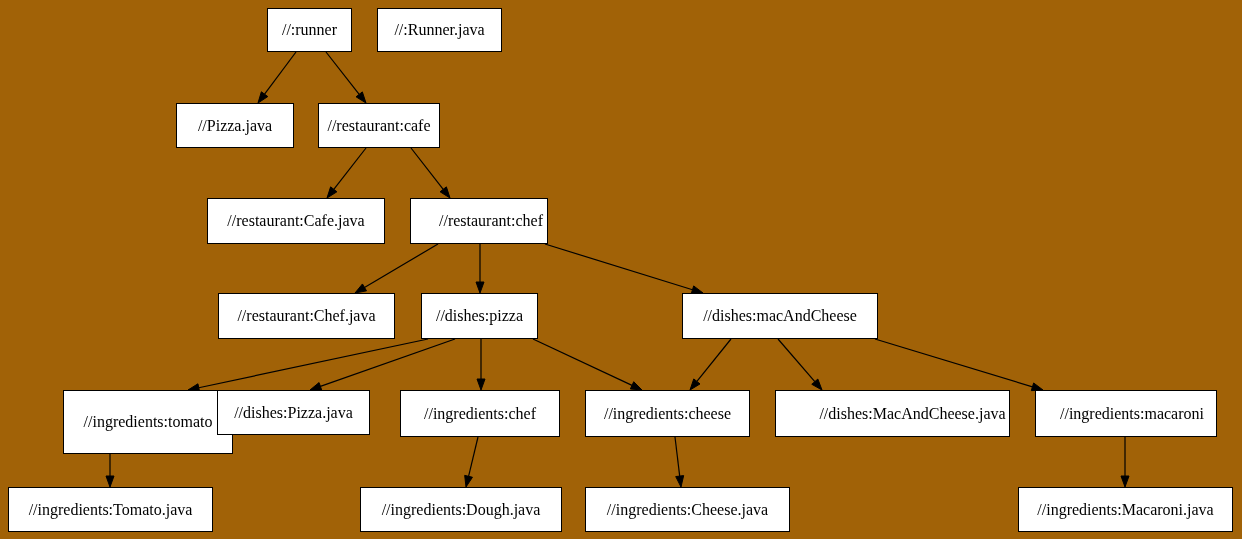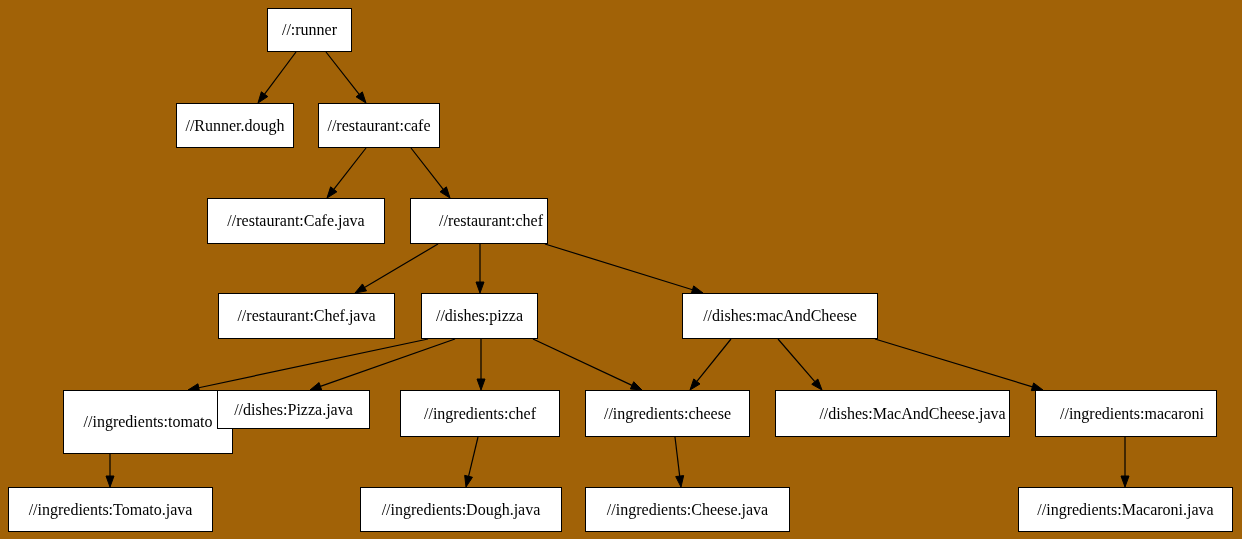--- a/index.html
+++ b/index.html
@@ -83,29 +83,30 @@
       <line x1="110" y1="437" x2="110" y2="476" class="edge-line" style="stroke: rgb(0, 0, 0);"></line>
       <polygon points="110,487 106,476 114,476" class="edge-head" style="fill: rgb(0, 0, 0);"></polygon>
       <line x1="478" y1="437" x2="468.56710247722856" y2="476.3037396782143" class="edge-line" style="stroke: rgb(0, 0, 0);"></line>
       <polygon points="466,487 464.6775532693065,475.370247868313 472.45665168515063,477.2372314881156" class="edge-head" style="fill: rgb(0, 0, 0);"></polygon>
       <line x1="675" y1="437" x2="679.6894025731973" y2="476.07835477664383" class="edge-line" style="stroke: rgb(0, 0, 0);"></line>
       <polygon points="681,487 675.7178952192496,476.5549356591176 683.660909927145,475.6017738941701" class="edge-head" style="fill: rgb(0, 0, 0);"></polygon>
       <line x1="1125" y1="437" x2="1125" y2="476" class="edge-line" style="stroke: rgb(0, 0, 0);"></line>
       <polygon points="1125,487 1121,476 1129,476" class="edge-head" style="fill: rgb(0, 0, 0);"></polygon>
     </svg>
 <div class="node" style="left: 267px; top: 8px; width: 85px; height: 44px; border-color: rgb(0, 0, 0); background: rgb(255, 255, 255);">//:runner</div>
-    <div class="node" style="left: 176px; top: 103px; width: 118px; height: 45px; border-color: rgb(0, 0, 0); background: rgb(255, 255, 255);">//Runner.dough</div>
+    <div class="node" style="left: 377px; top: 8px; width: 125px; height: 44px; border-color: rgb(0, 0, 0); background: rgb(255, 255, 255);">//:Runner.java</div>
+    <div class="node" style="left: 176px; top: 103px; width: 118px; height: 45px; border-color: rgb(0, 0, 0); background: rgb(255, 255, 255);">//Pizza.java</div>
     <div class="node" style="left: 318px; top: 103px; width: 122px; height: 45px; border-color: rgb(0, 0, 0); background: rgb(255, 255, 255);">//restaurant:cafe</div>
     <div class="node" style="left: 207px; top: 198px; width: 178px; height: 46px; border-color: rgb(0, 0, 0); background: rgb(255, 255, 255);">//restaurant:Cafe.java</div>
     <div class="node" style="left: 410px; top: 198px; width: 138px; height: 46px; border-color: rgb(0, 0, 0); background: rgb(255, 255, 255); padding-left: 24px;">//restaurant:chef</div>
     <div class="node" style="left: 218px; top: 293px; width: 177px; height: 46px; border-color: rgb(0, 0, 0); background: rgb(255, 255, 255);">//restaurant:Chef.java</div>
     <div class="node" style="left: 421px; top: 293px; width: 117px; height: 46px; border-color: rgb(0, 0, 0); background: rgb(255, 255, 255);">//dishes:pizza</div>
     <div class="node" style="left: 682px; top: 293px; width: 196px; height: 46px; border-color: rgb(0, 0, 0); background: rgb(255, 255, 255);">//dishes:macAndCheese</div>
     <div class="node" style="left: 25px; top: 390px; width: 170px; height: 64px; border-color: rgb(0, 0, 0); background: rgb(255, 255, 255); margin-left: 38px;">//ingredients:tomato</div>
-    <div class="node" style="left: 217px; top: 390px; width: 153px; height: 39px; border-color: rgb(0, 0, 0); background: rgb(255, 255, 255);">//dishes:Pizza.java</div>
+    <div class="node" style="left: 217px; top: 390px; width: 153px; height: 45px; border-color: rgb(0, 0, 0); background: rgb(255, 255, 255);">//dishes:Pizza.java</div>
     <div class="node" style="left: 400px; top: 390px; width: 160px; height: 47px; border-color: rgb(0, 0, 0); background: rgb(255, 255, 255);">//ingredients:chef</div>
     <div class="node" style="left: 585px; top: 390px; width: 165px; height: 47px; border-color: rgb(0, 0, 0); background: rgb(255, 255, 255);">//ingredients:cheese</div>
     <div class="node" style="left: 775px; top: 390px; width: 235px; height: 47px; border-color: rgb(0, 0, 0); background: rgb(255, 255, 255); padding-left: 40px;">//dishes:MacAndCheese.java</div>
     <div class="node" style="left: 1035px; top: 390px; width: 182px; height: 47px; border-color: rgb(0, 0, 0); background: rgb(255, 255, 255); padding-left: 12px;">//ingredients:macaroni</div>
     <div class="node" style="left: 8px; top: 487px; width: 205px; height: 45px; border-color: rgb(0, 0, 0); background: rgb(255, 255, 255);">//ingredients:Tomato.java</div>
     <div class="node" style="left: 360px; top: 487px; width: 202px; height: 45px; border-color: rgb(0, 0, 0); background: rgb(255, 255, 255);">//ingredients:Dough.java</div>
     <div class="node" style="left: 585px; top: 487px; width: 205px; height: 45px; border-color: rgb(0, 0, 0); background: rgb(255, 255, 255);">//ingredients:Cheese.java</div>
     <div class="node" style="left: 1018px; top: 487px; width: 215px; height: 45px; border-color: rgb(0, 0, 0); background: rgb(255, 255, 255);">//ingredients:Macaroni.java</div>
   </div>
 

